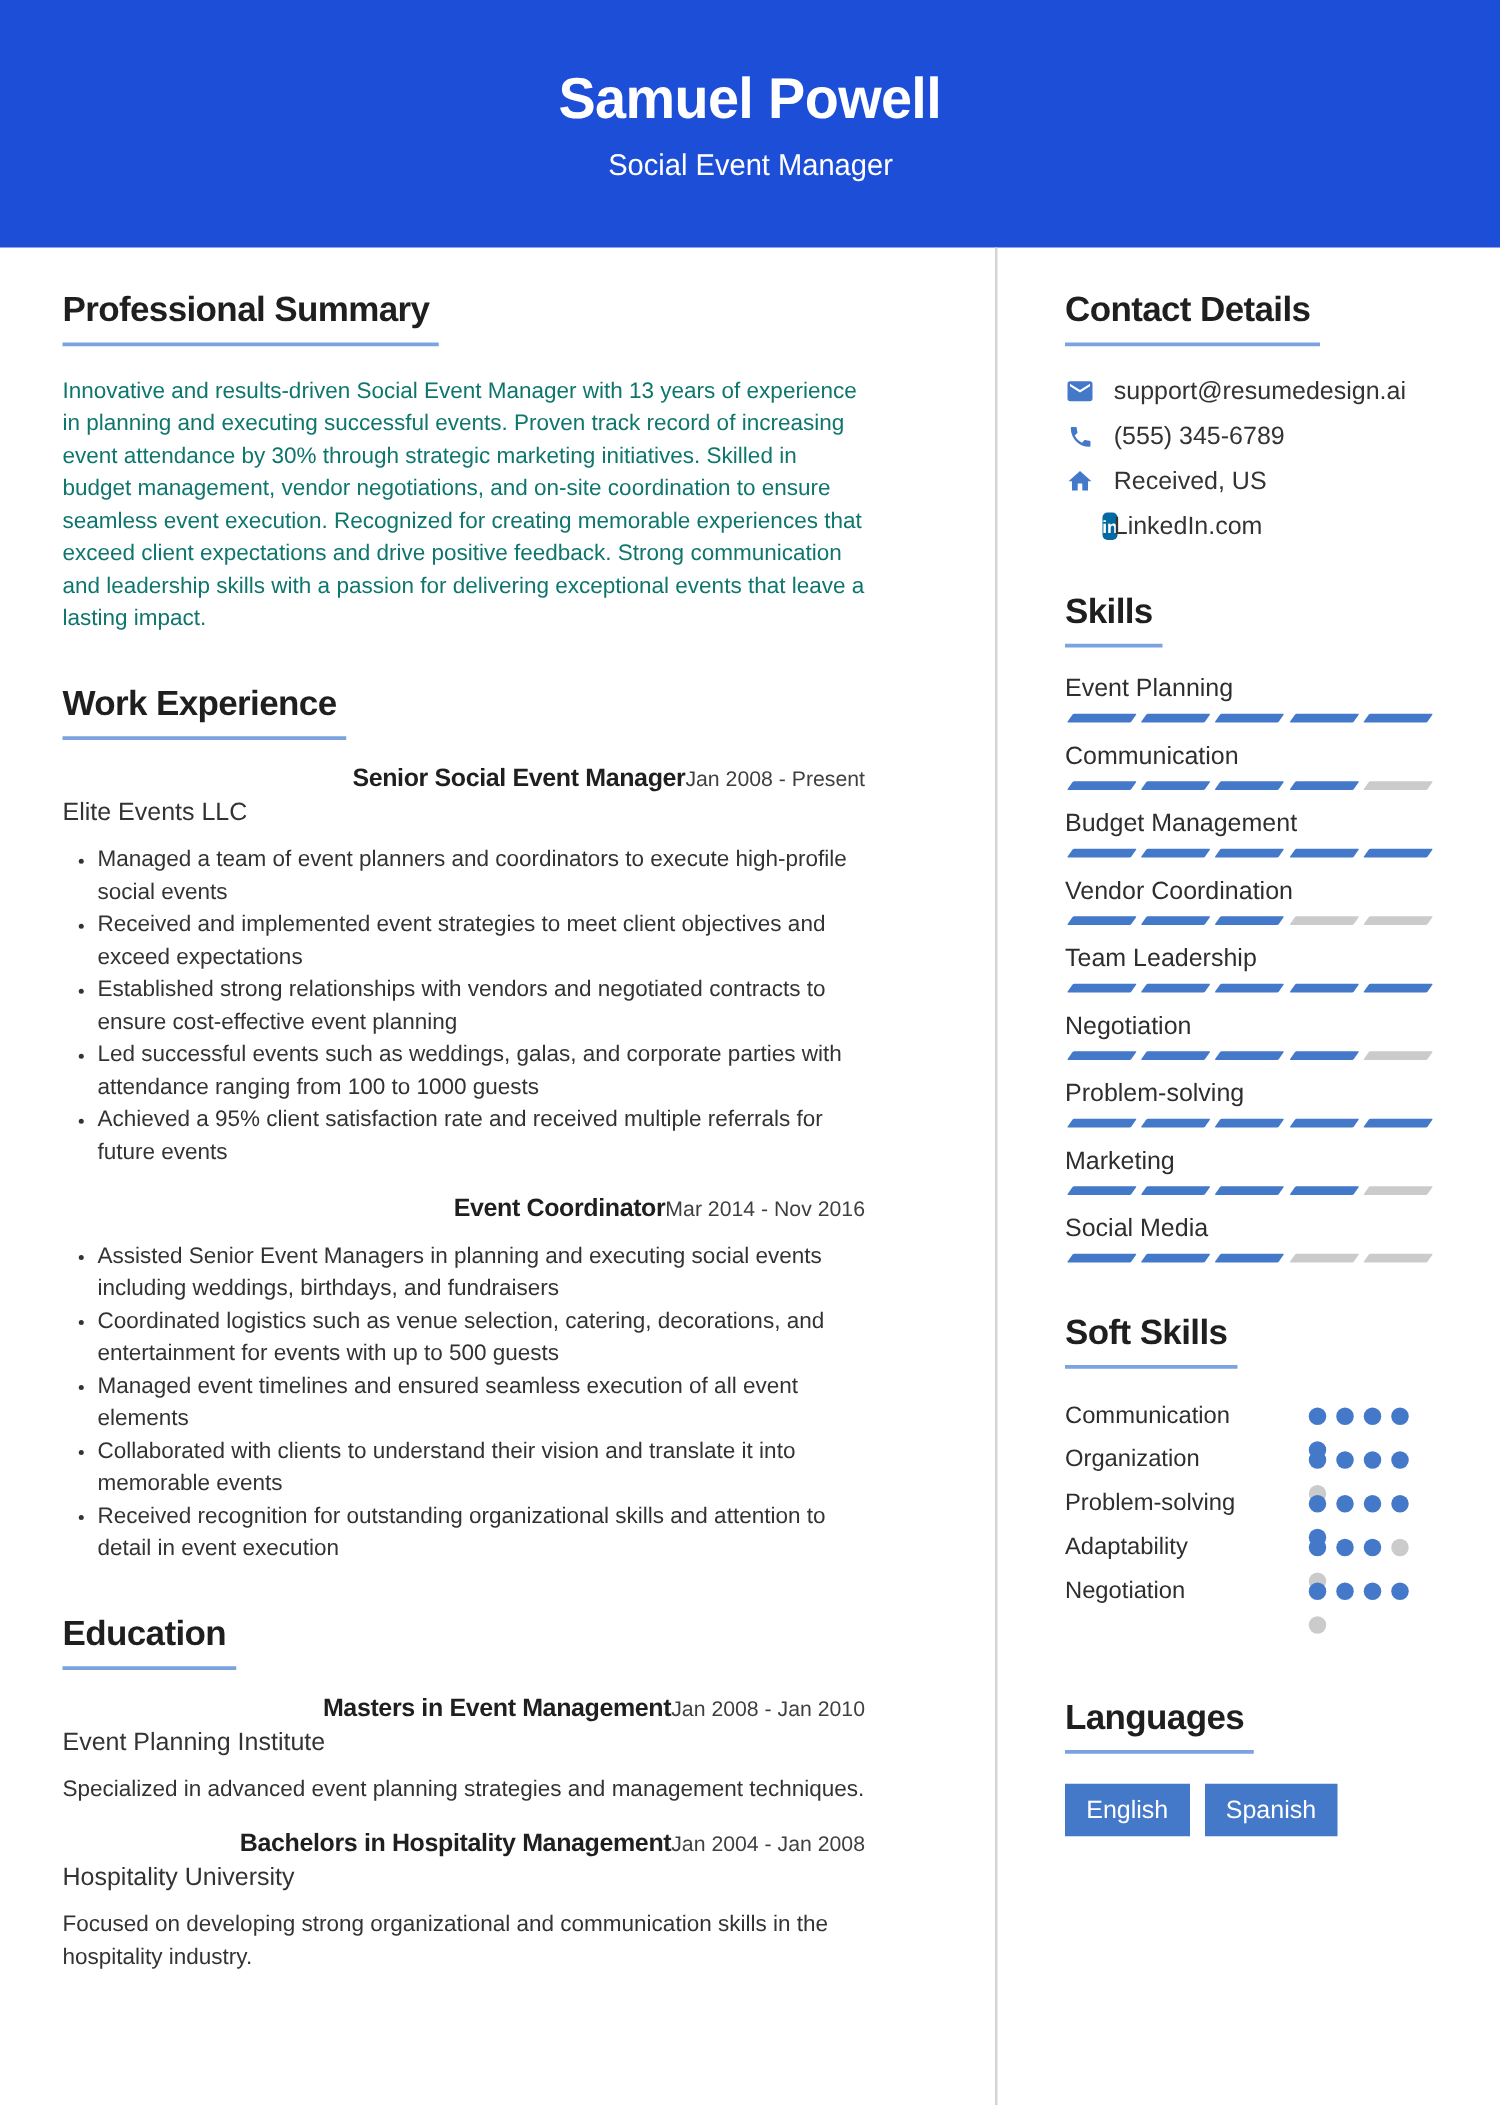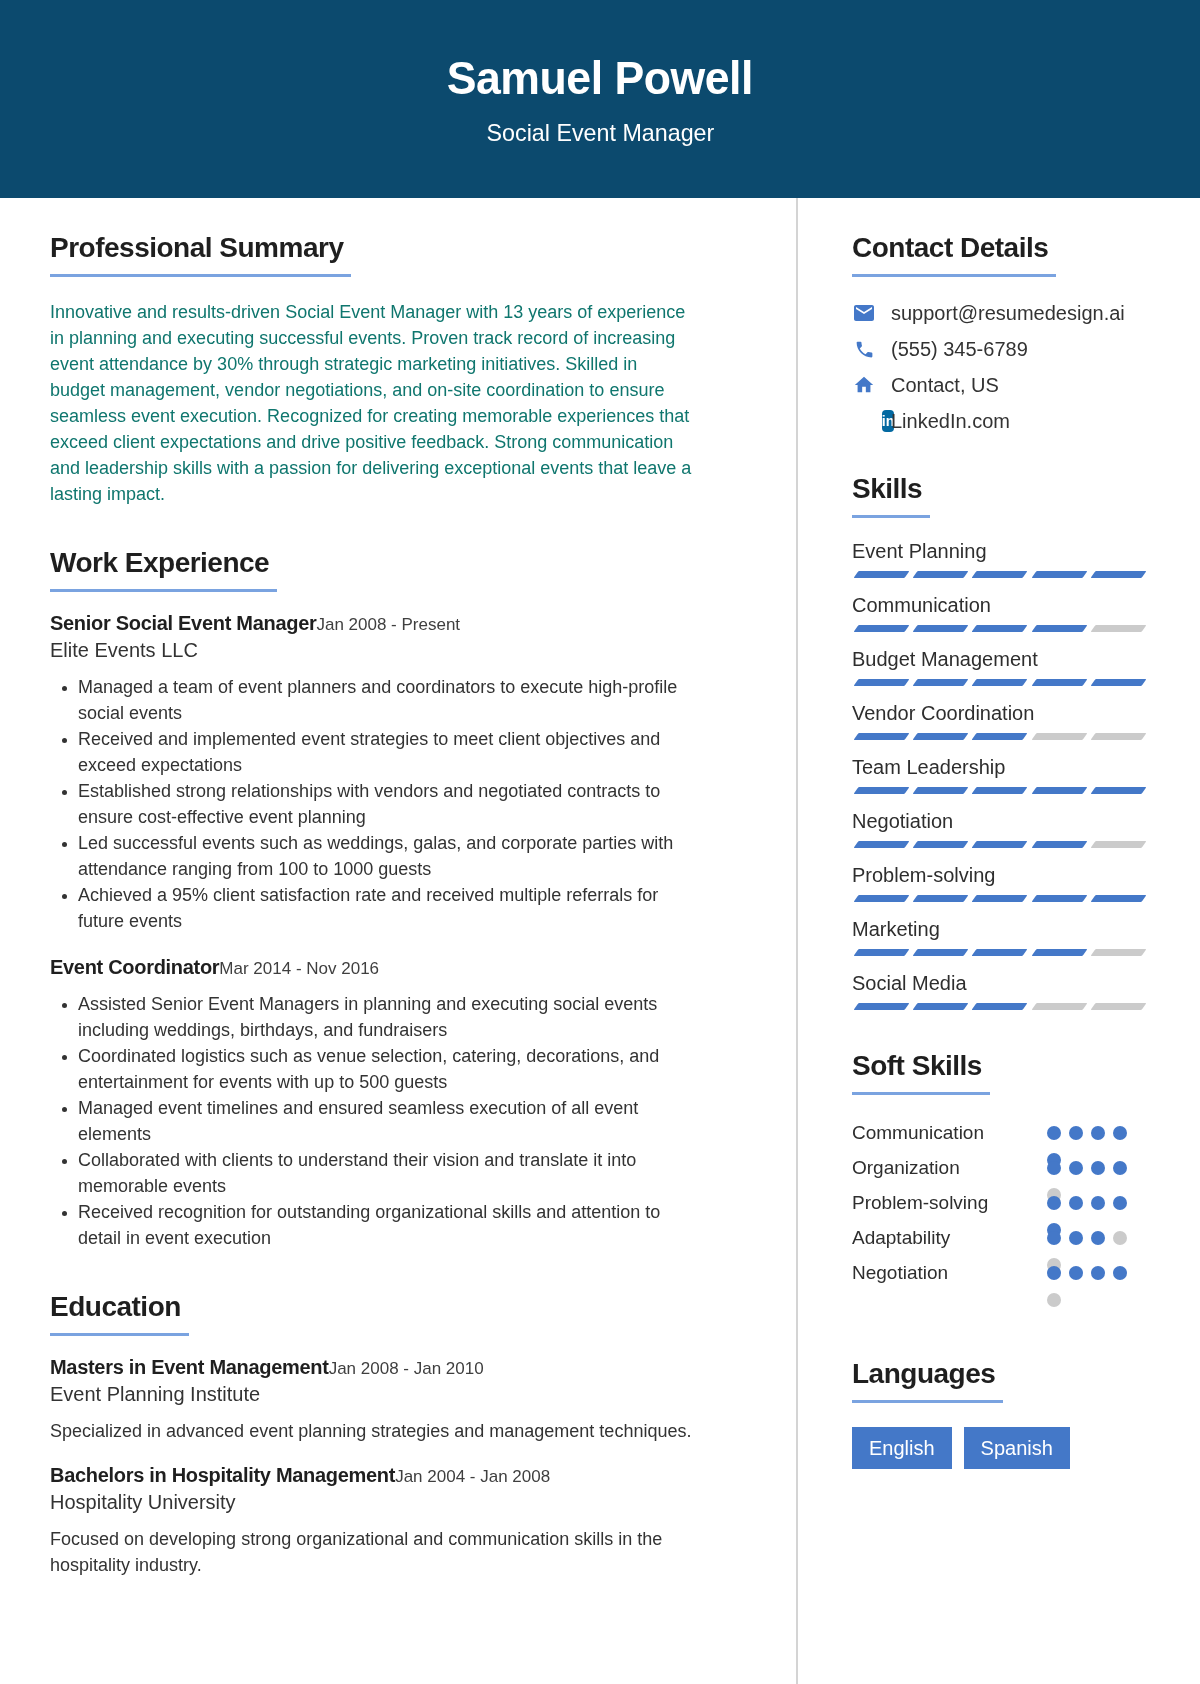--- a/index.html
+++ b/index.html
@@ -9,21 +9,21 @@
     position: relative;
     width: 1200px; height: 1684px;
     margin: 0 auto;
     background: #ffffff;
     overflow: hidden;
   }
 
   
   .hdr {
     position: absolute; top:0; left:0; right:0; height: 198px;
-    background: #0c4a6e;
+    background: #1d4ed8;
     display: flex; flex-direction: column; align-items: center; justify-content: center;
     color: #fff;
   }
   .hdr-name { font-size: 46px; font-weight: bold; letter-spacing: -0.5px; transform: scaleX(0.97); }
   .hdr-title { font-size: 24px; margin-top: 14px; font-weight: normal; transform: scaleX(0.97); }
 
   
   .content { position: absolute; top: 198px; left: 0; right: 0; bottom: 0; }
   .vdivider { position: absolute; left: 796px; top: 0; bottom: 0; width: 2px; background: #d4d4d4; }
 
@@ -38,21 +38,21 @@
     border-bottom: 3px solid #7aa3e0;
   }
 
   
   .summary-text { margin-top: 22px; font-size: 18px; line-height: 26px; color: #0f766e; }
 
   
   .sec { margin-top: 40px; }
   .job { margin-top: 20px; }
   .job + .job { margin-top: 22px; }
-  .job-head { display: flex; justify-content: flex-start; align-items: baseline; }
+  .job-head { display: flex; justify-content: flex-end; align-items: baseline; }
   .job-role { font-size: 20px; font-weight: bold; color: #1f1f1f; letter-spacing: -0.3px; }
   .job-dates { font-size: 17px; color: #3f3f3f; white-space: nowrap; }
   .job-company { font-size: 20px; color: #333; margin-top: 4px; }
   ul.bullets { margin-top: 12px; padding-left: 28px; }
   ul.bullets li { font-size: 18px; line-height: 26px; color: #333; }
   ul.bullets li::marker { color: #333; font-size: 15px; }
 
   .edu-item { margin-top: 20px; }
   .edu-desc { font-size: 18px; line-height: 26px; color: #333; margin-top: 12px; }
 
@@ -188,21 +188,21 @@
                 </svg>
             </span>
             <span class="ctext">(555) 345-6789</span>
           </div>
           <div class="contact-row">
             <span class="cicon">
               <svg width="22" height="22" viewBox="0 0 24 24">
                   <path fill="currentColor" d="M10 20v-6h4v6h5v-8h3L12 3 2 12h3v8z"></path>
                 </svg>
             </span>
-            <span class="ctext">Contact, US</span>
+            <span class="ctext">Received, US</span>
           </div>
           <div class="contact-row">
             <span class="cicon">
               <span class="li-badge">in</span>
             </span>
             <span class="ctext">LinkedIn.com</span>
           </div>
         </div>
       </section>
 

